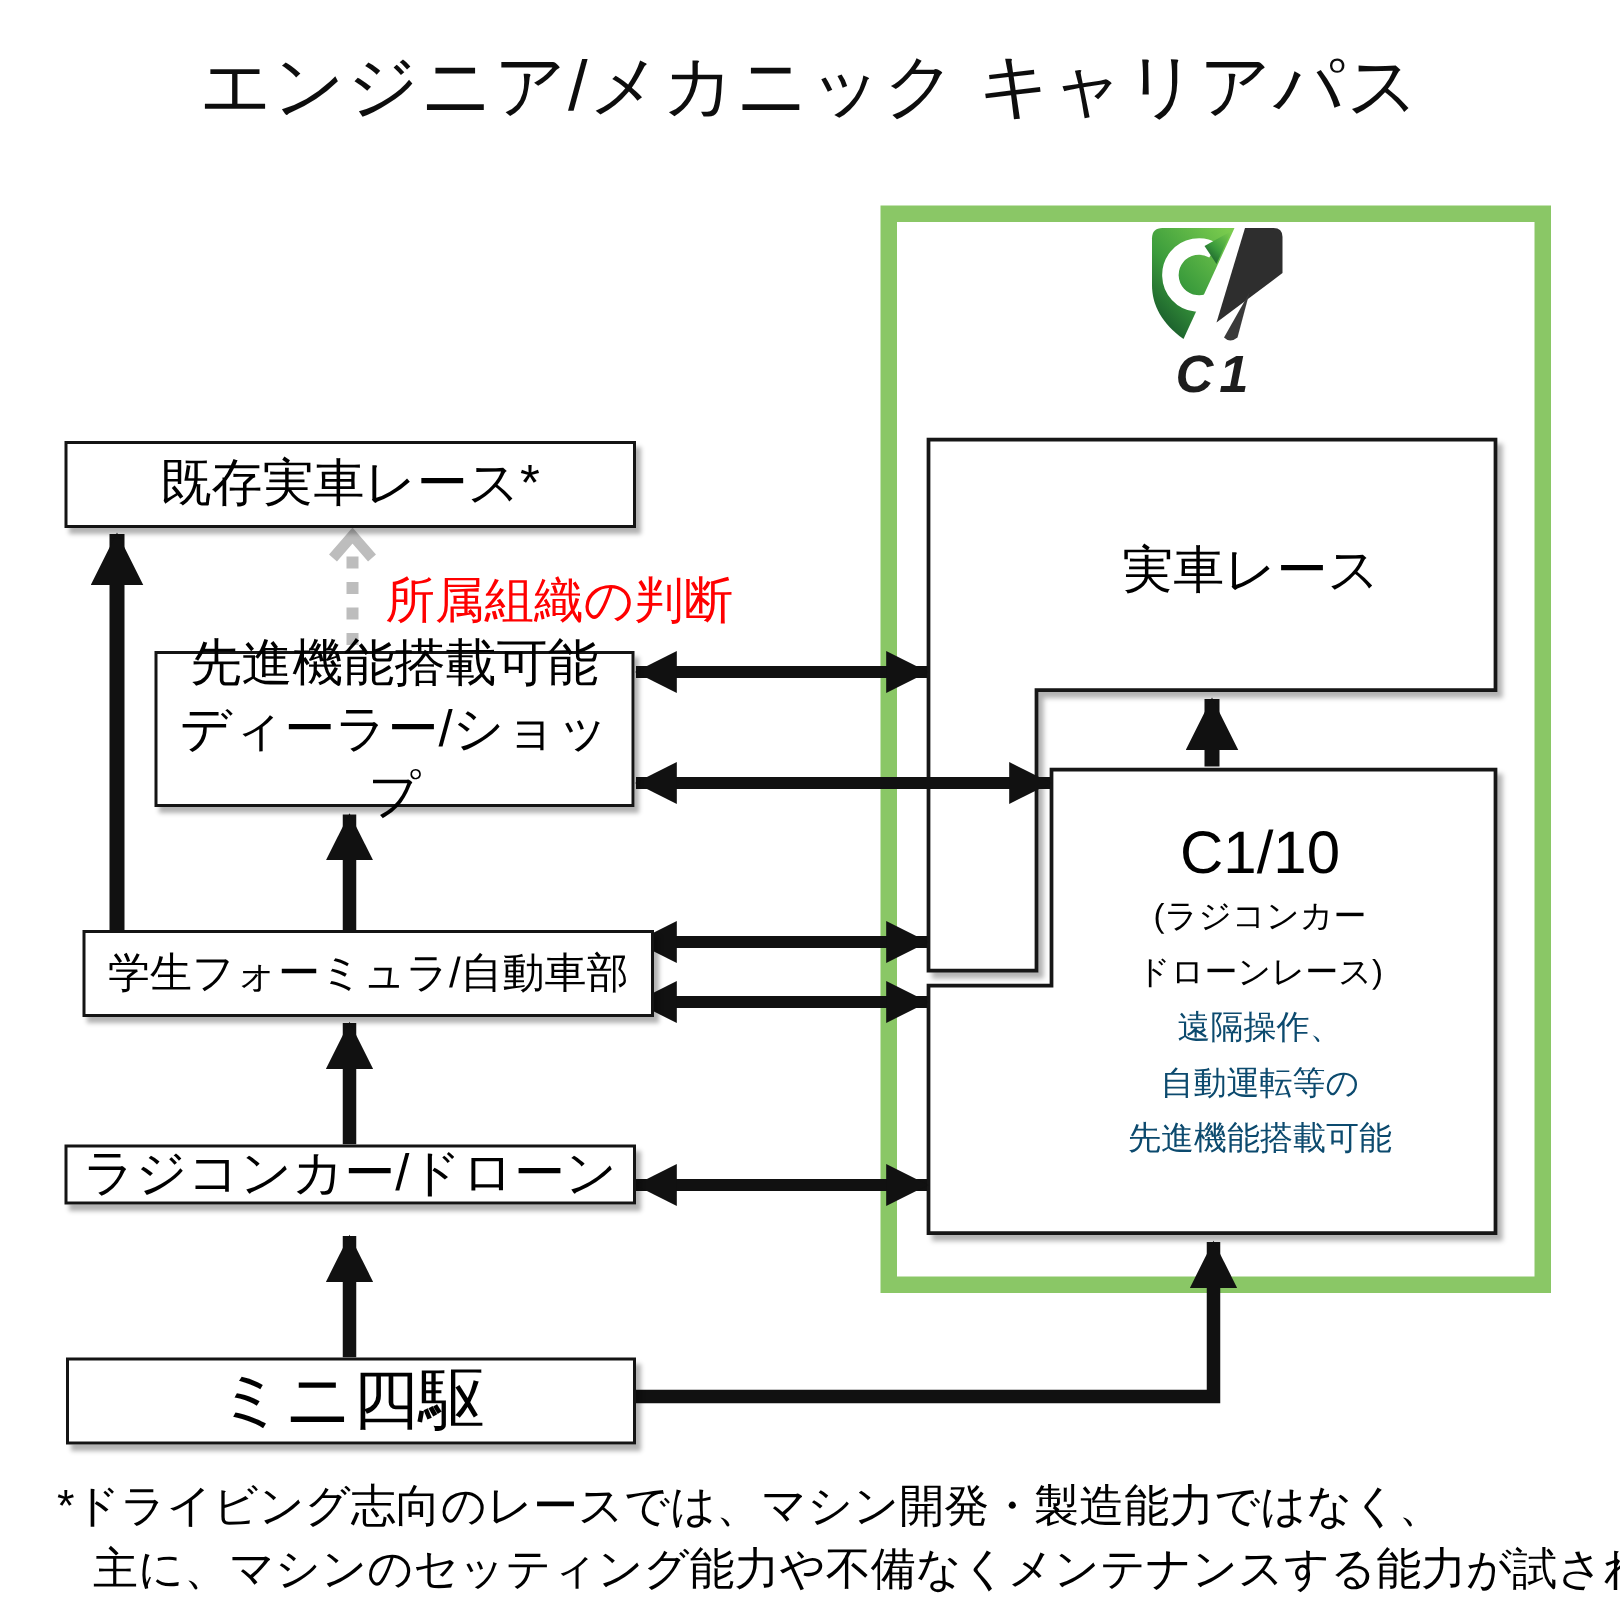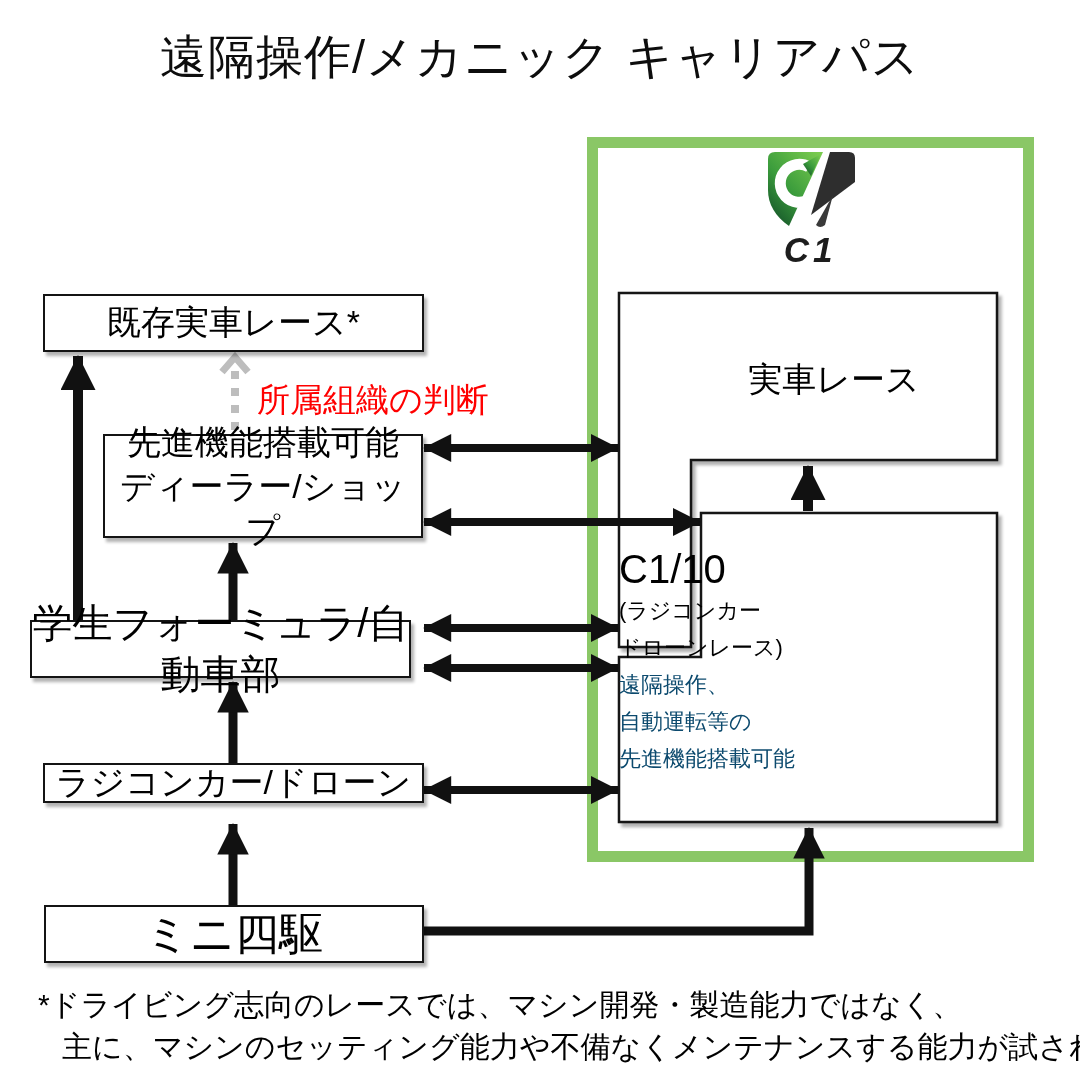--- a/index.html
+++ b/index.html
@@ -20,29 +20,29 @@
   }
   
   .node{
     background:#fff;border:2.5px solid #141414;box-sizing:border-box;
     box-shadow:3px 4px 3px rgba(0,0,0,0.30);
     display:flex;flex-direction:column;align-items:center;justify-content:center;
     text-align:center;line-height:1.28;
   }
   #box-existing-race{left:43px;top:294px;width:381px;height:58px;font-size:34px;}
   #box-maker{left:103px;top:434px;width:320px;height:104px;font-size:34px;line-height:44px;}
-  #box-student{left:30px;top:620px;width:381px;height:58px;font-size:40px;}
+  #box-student{left:55px;top:620px;width:381px;height:58px;font-size:28px;}
   #box-rc{left:43px;top:763px;width:381px;height:40px;font-size:34px;}
   #box-mini4wd{left:44px;top:905px;width:380px;height:58px;font-size:44px;}
   
   #label-real-race{
     left:619px;top:357px;width:430px;text-align:center;font-size:34px;color:#000;
   }
   #label-c110{
-    left:619px;top:546px;width:442px;text-align:left;color:#000;
+    left:619px;top:546px;width:442px;text-align:center;color:#000;
   }
   #label-c110 .l1{font-size:40px;line-height:46px;}
   #label-c110 .l2{font-size:22px;line-height:37px;}
   #label-c110 .blue{color:#0c4a6e;}
   
   #annot-org{
     left:257px;top:378px;font-size:33px;color:#FF0000;white-space:nowrap;
   }
   
   #footnote{
@@ -56,21 +56,21 @@
     font-size:35px;font-weight:bold;font-style:italic;color:#1d1d1d;
     letter-spacing:4px;margin-top:-4px;
   }
   svg.overlay{position:absolute;left:0;top:0;pointer-events:none;}
 </style>
 </head>
 <body>
 
 <div id="canvas">
 
-  <div id="title" class="abs">遠隔操作/メカニック キャリアパス</div>
+  <div id="title" class="abs">エンジニア/メカニック キャリアパス</div>
 
   <div id="c1-frame" class="abs"></div>
 
   <svg class="overlay" width="1080" height="1080" viewBox="0 0 1080 1080">
     <defs>
       <marker id="ahE" markerUnits="strokeWidth" markerWidth="4" markerHeight="4" refX="3.4" refY="1.75" orient="auto">
         <path d="M0,0 L3.5,1.75 L0,3.5 Z" fill="#111"></path>
       </marker>
       <marker id="ahS" markerUnits="strokeWidth" markerWidth="4" markerHeight="4" refX="0.1" refY="1.75" orient="auto">
         <path d="M3.5,0 L0,1.75 L3.5,3.5 Z" fill="#111"></path>

